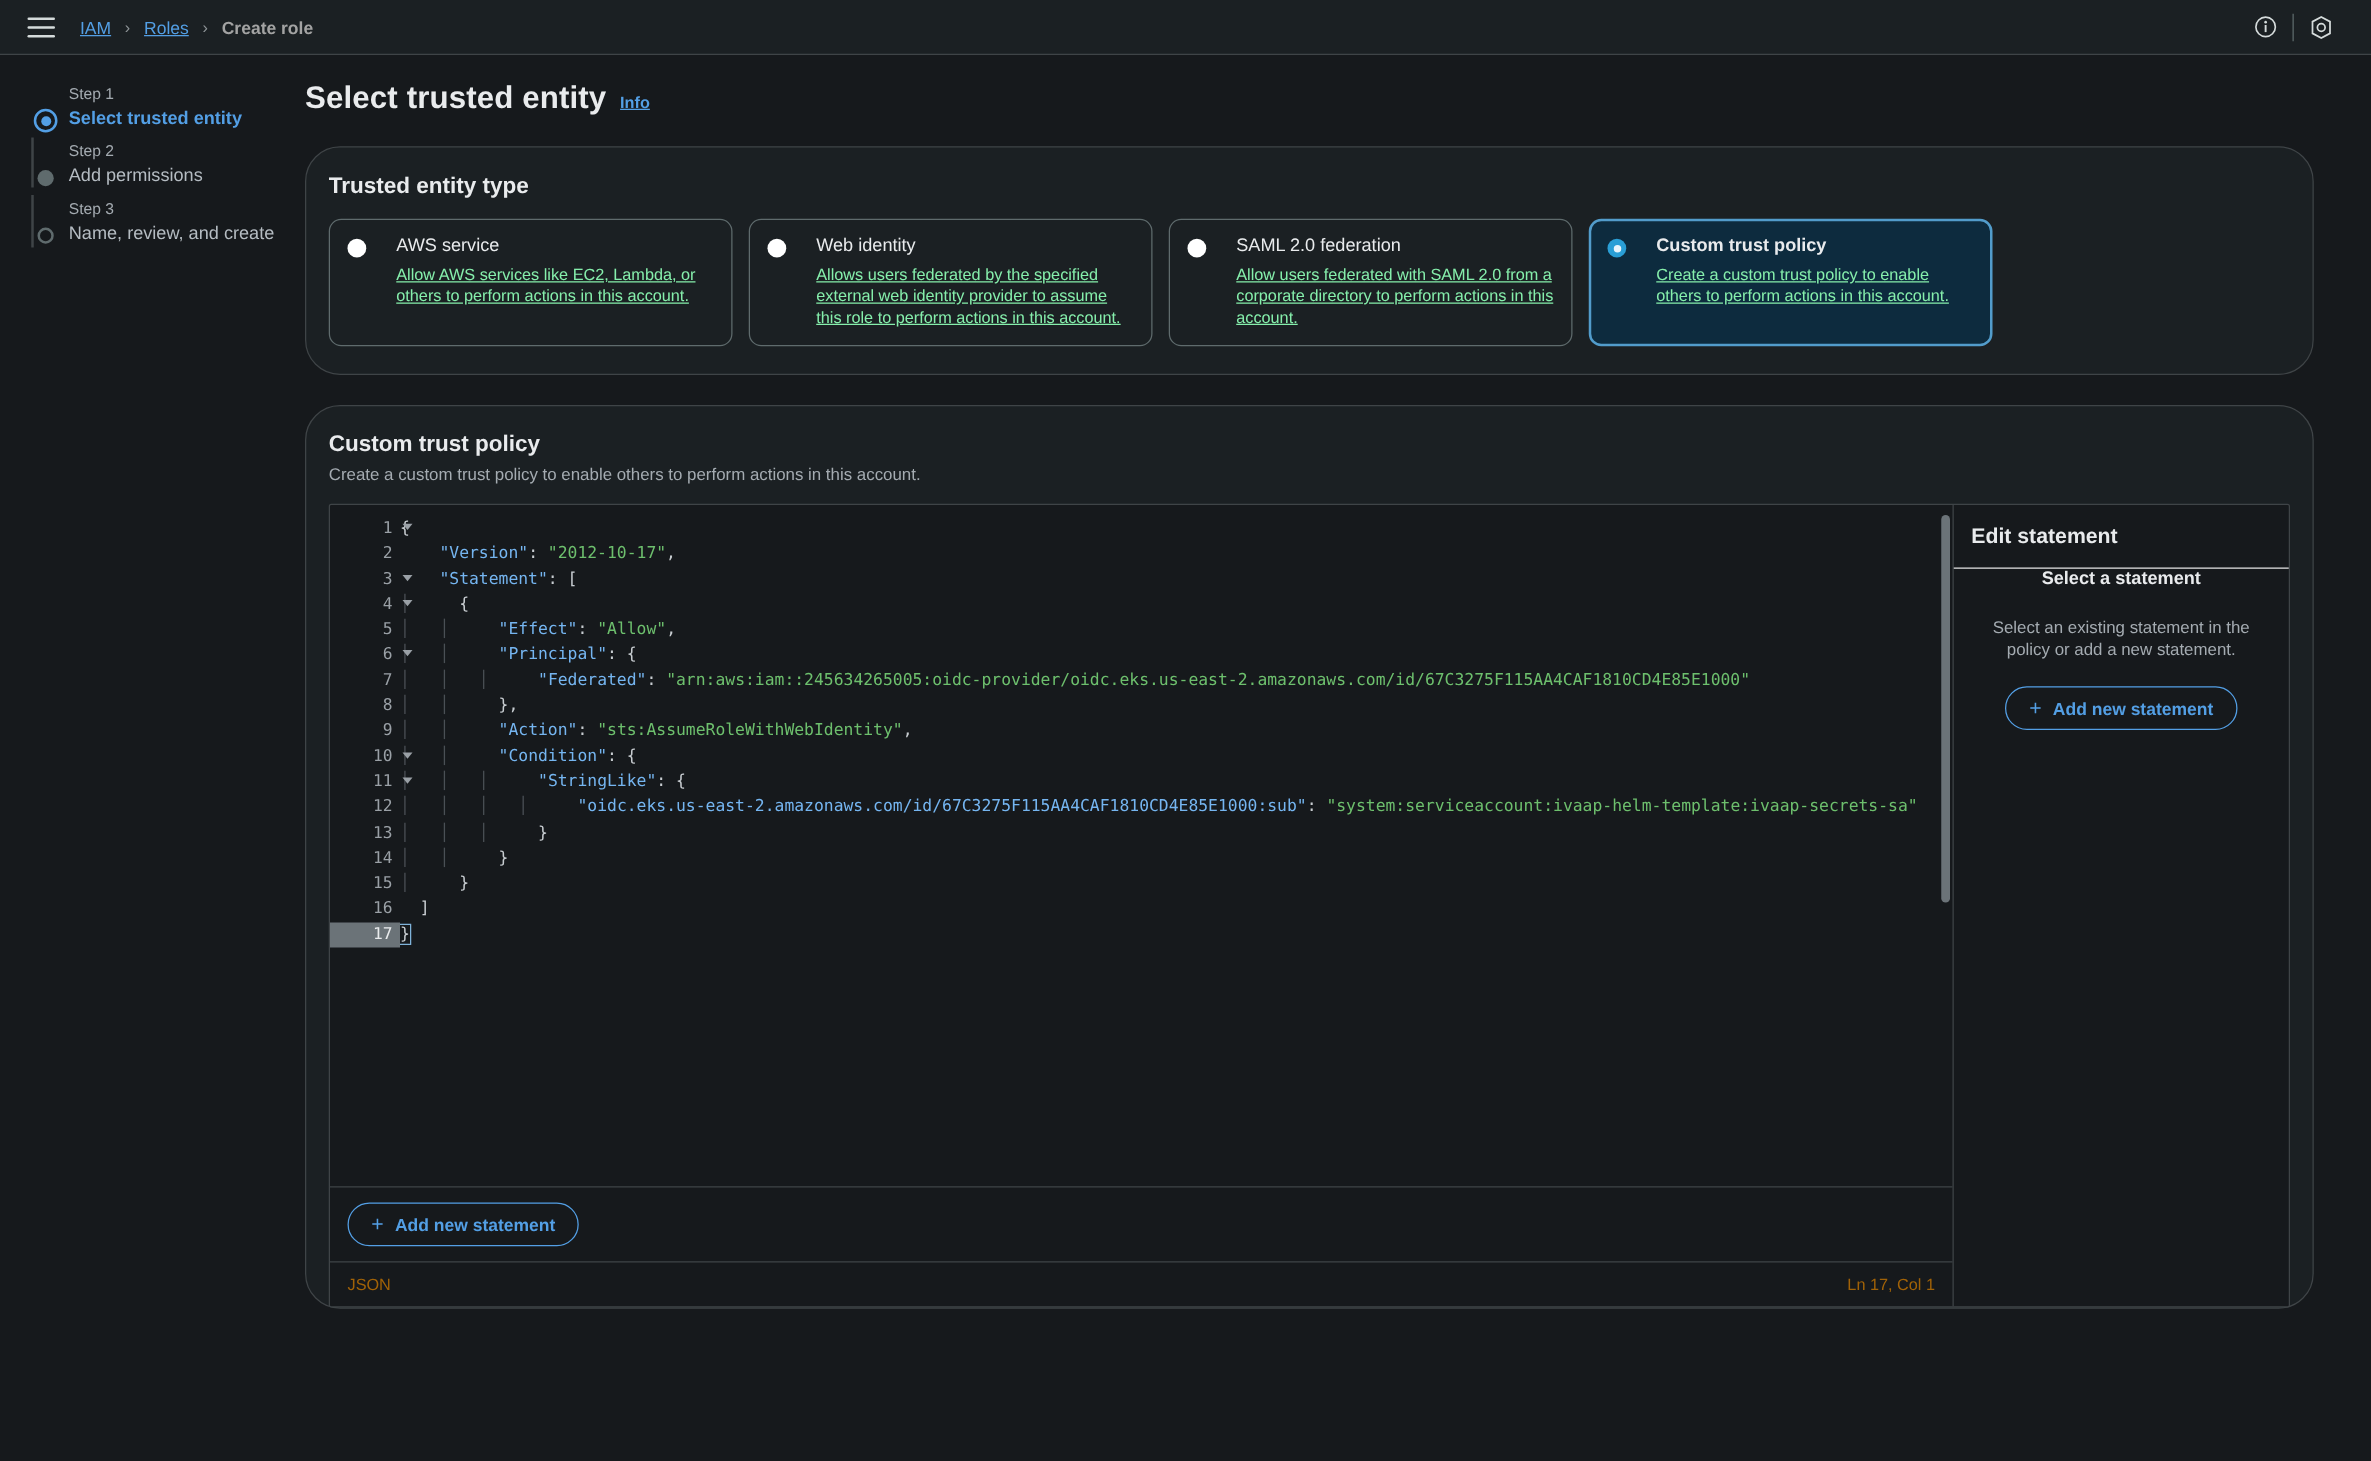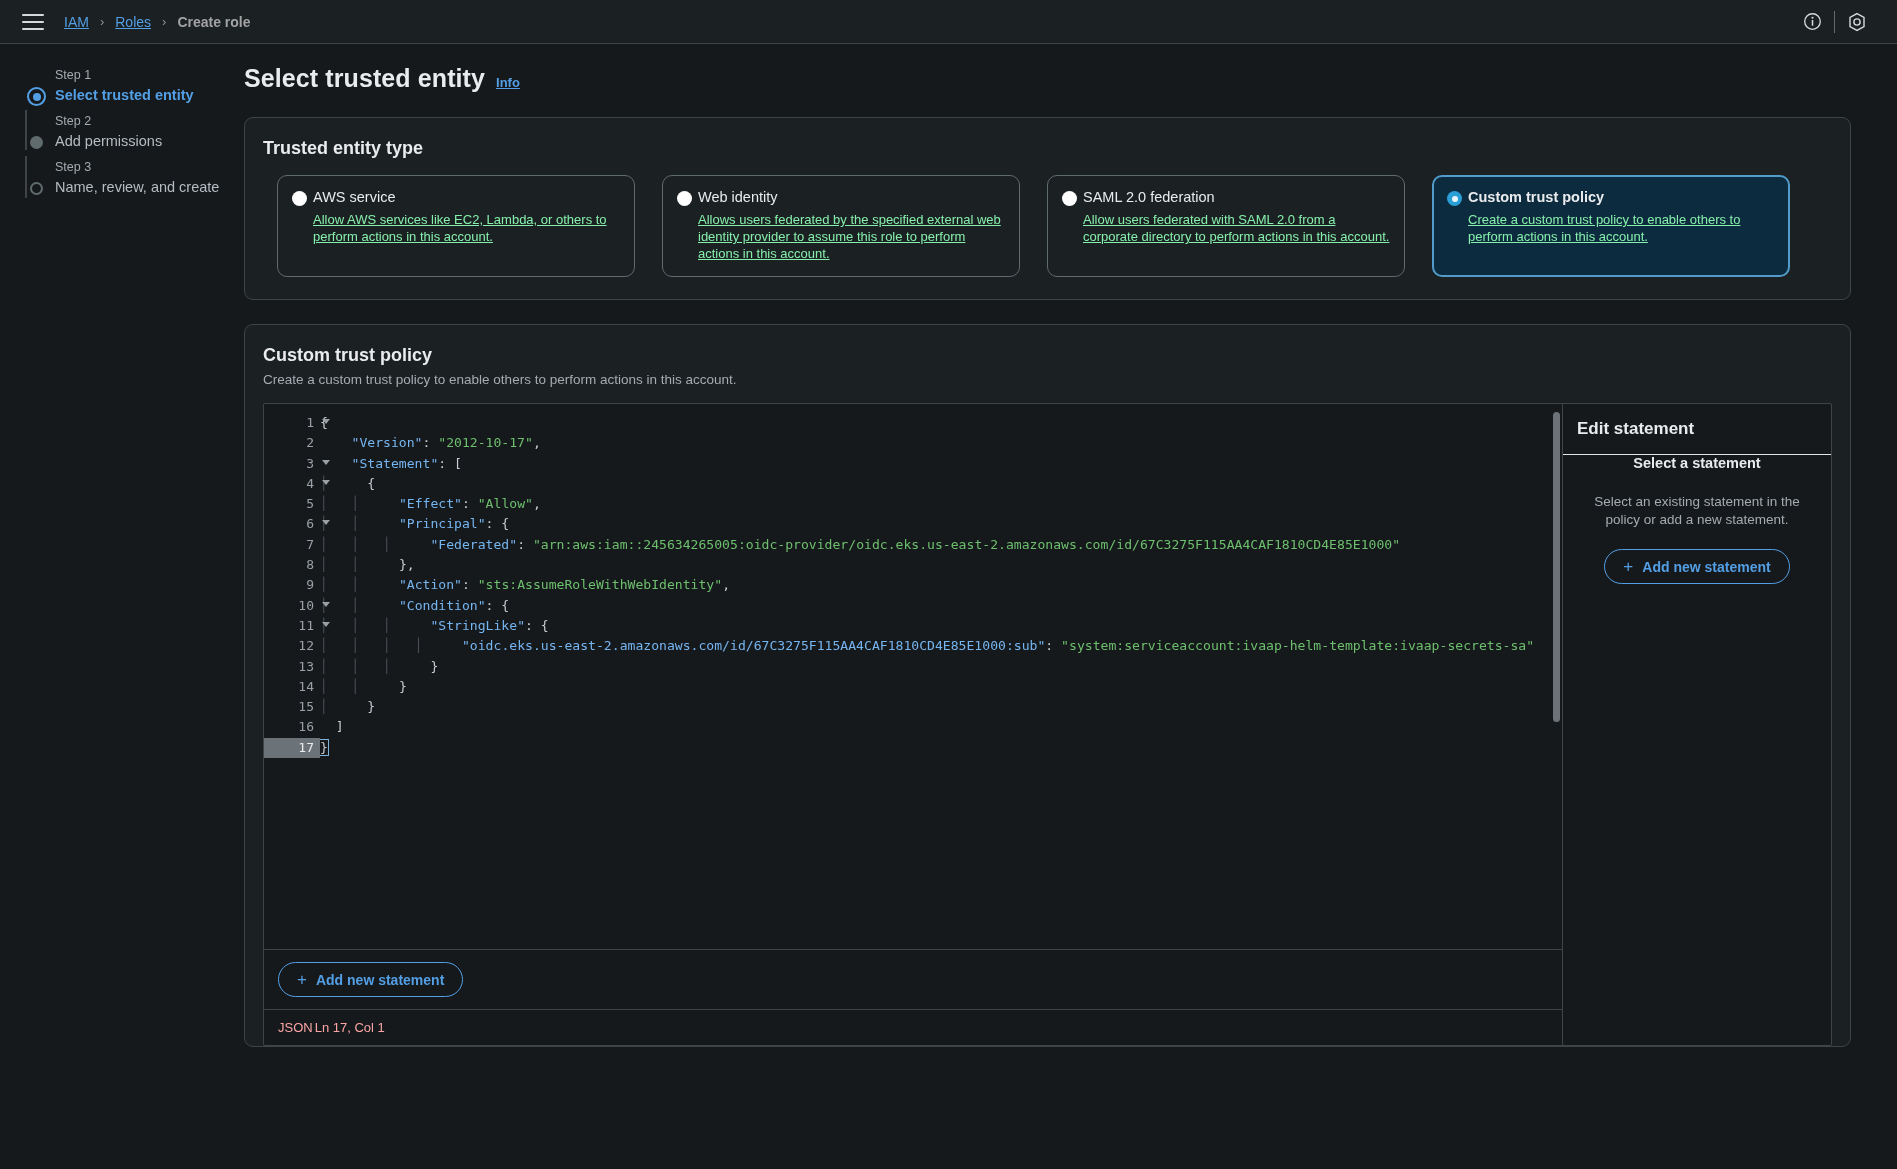--- a/index.html
+++ b/index.html
@@ -52,38 +52,37 @@
 
   
   .page-head { display: flex; align-items: baseline; gap: 11px; margin-bottom: 24px; }
   .page-title { font-size: 25px; font-weight: 700; color: #e9ebed; letter-spacing: .1px; }
   .info-link { font-size: 13px; color: #539fe5; text-decoration: underline; cursor: pointer; font-weight: 700; }
 
   
   .panel {
     background: #1b2023;
     border: 1px solid #3f4447;
-    border-radius: 9px;
+    border-radius: 28px;
     margin-bottom: 24px;
   }
   .panel-pad { padding: 20px 18px 22px 18px; }
   .panel-title { font-size: 18px; font-weight: 700; color: #e9ebed; }
   .panel-sub { font-size: 13.5px; color: #a4abb1; margin-top: 6px; }
 
   
   .card-grid { display: flex; flex-wrap: wrap; gap: 13px; margin-top: 16px; }
   .rcard {
-    width: 358px; min-height: 83px;
+    width: 323px; min-height: 83px;
     background: #1b2023;
     border: 1px solid #5f6b6d;
     border-radius: 10px;
     padding: 12px 14px 14px 14px;
-    display: flex; gap: 6px;
+    display: flex; gap: 24px;
     cursor: pointer;
-    margin-left: 14px;
   }
   .rcard.selected { background: #0d2b3e; border: 2px solid #529ccb; padding: 11px 13px 13px 13px; }
   .radio { width: 15px; height: 15px; border-radius: 50%; background: #fff; flex: 0 0 15px; margin-top: 3px; position: relative; }
   .rcard.selected .radio { background: #2a9fd6; }
   .rcard.selected .radio:after { content: ""; position: absolute; left: 4.5px; top: 4.5px; width: 6px; height: 6px; border-radius: 50%; background: #e9f5fc; }
   .rc-title { font-size: 14.5px; color: #e9ebed; font-weight: 400; line-height: 19px; }
   .rcard.selected .rc-title { font-weight: 700; }
   .rc-desc { font-size: 13px; color: #86efac; line-height: 17px; margin-top: 4px; text-decoration: underline; }
 
   
@@ -96,21 +95,21 @@
   .fold { position: absolute; right: -10px; top: 6px; width: 0; height: 0; border-left: 4px solid transparent; border-right: 4px solid transparent; border-top: 5px solid #9aa0a6; }
   .code { flex: 1; padding-top: 9px; overflow: hidden; }
   .cline { font-family: "DejaVu Sans Mono", monospace; font-size: 13.1px; line-height: 20.3px; white-space: pre; color: #c8cdd1; }
   .k { color: #75b5f0; }
   .s { color: #6dbf6d; }
   .p { color: #c8cdd1; }
   .ind { color: #4a5055; }
   .cursorbox { outline: 1px solid #7fb3d9; }
   .scroll-v { position: absolute; right: 2px; top: 8px; width: 7px; height: 310px; background: #6b7378; border-radius: 4px; }
   .editor-foot { border-top: 1px solid #3f4447; padding: 12px 14px; }
-  .statusbar { border-top: 1px solid #3f4447; padding: 10px 14px; font-size: 13px; color: #fca5a5; display: flex; gap: 2px; }
+  .statusbar { border-top: 1px solid #3f4447; padding: 10px 14px; font-size: 13px; color: #a16207; display: flex; gap: 16px; justify-content: space-between; }
 
   .btn-link {
     display: inline-flex; align-items: center; gap: 9px;
     border: 1px solid #539fe5; border-radius: 18px;
     background: transparent; color: #539fe5;
     font-size: 14px; font-weight: 700;
     padding: 8px 18px; cursor: pointer;
     font-family: "Liberation Sans", sans-serif;
   }
   .plus { font-size: 17px; font-weight: 400; line-height: 1; }

